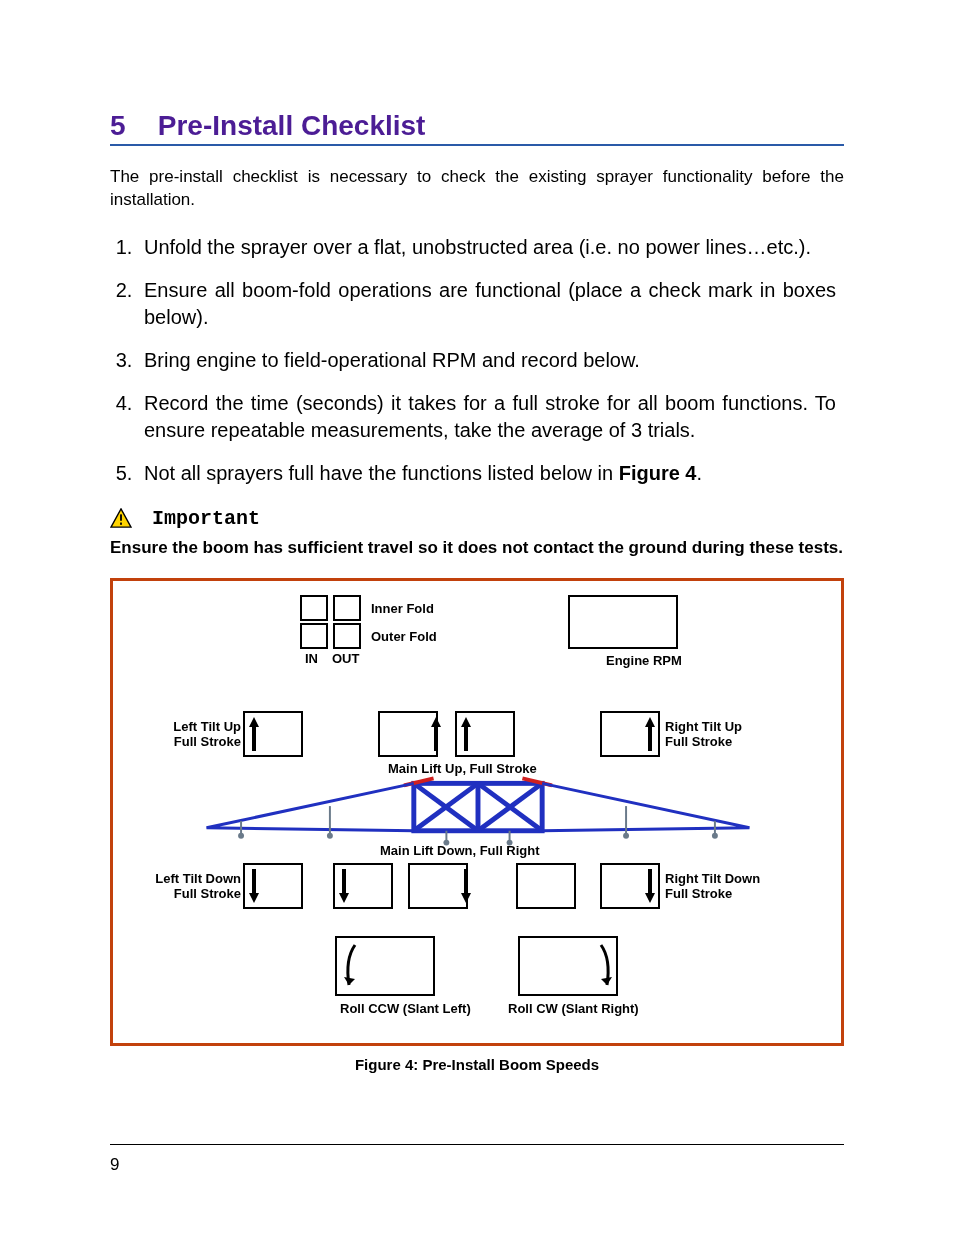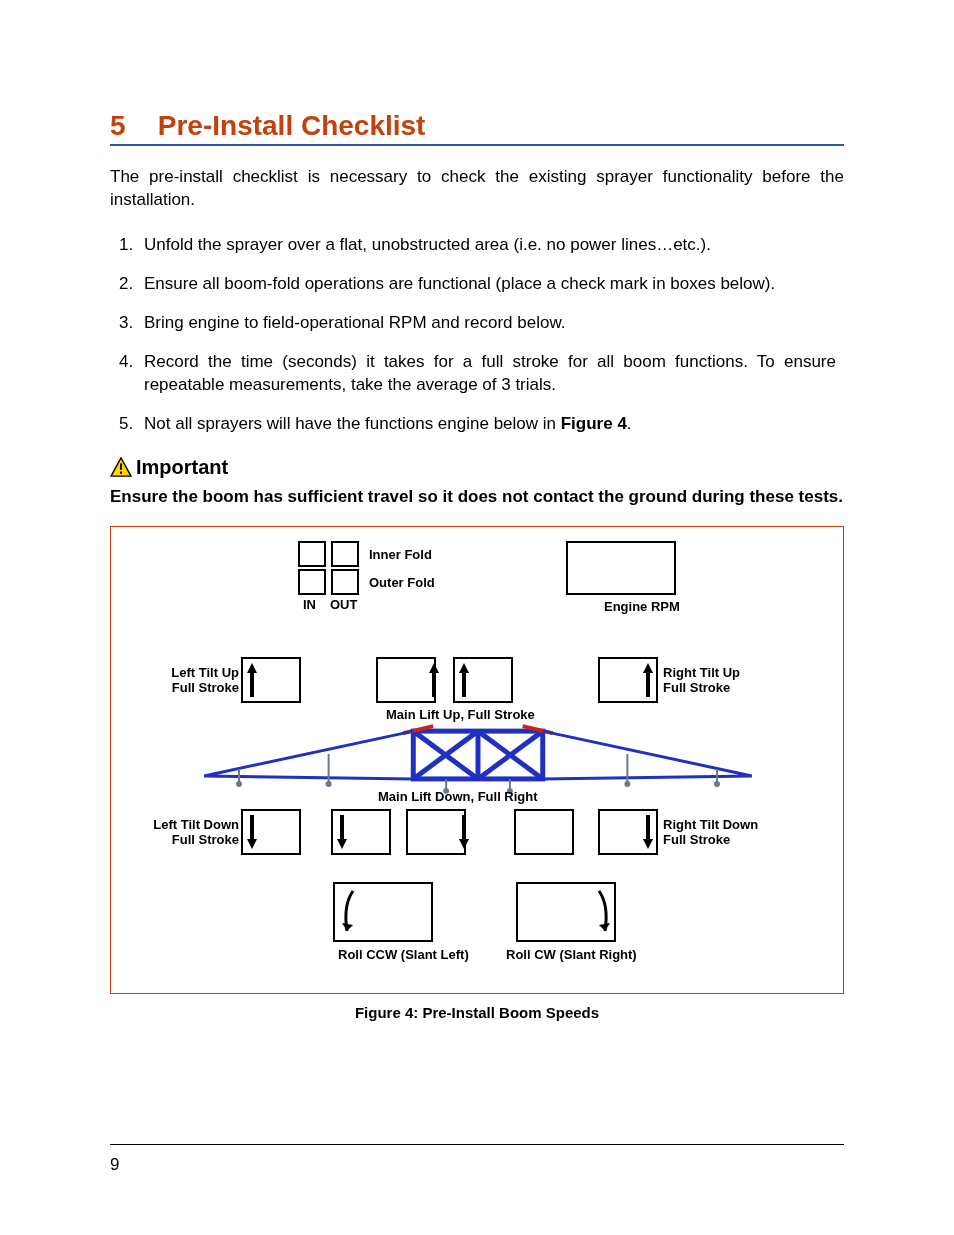--- a/index.html
+++ b/index.html
@@ -12,70 +12,71 @@
   .page {
     width: 954px;
     height: 1235px;
     box-sizing: border-box;
     padding: 110px 110px 0 110px;
     position: relative;
   }
   .section-title {
     font-size: 28px;
     font-weight: 700;
-    color: #c2410c;
+    color: #4c1d95;
     border-bottom: 2px solid #2a5aa8;
     padding-bottom: 2px;
     margin: 0 0 20px 0;
   }
   .section-number {
     display: inline-block;
     width: 40px;
   }
   .intro {
     font-size: 17px;
     line-height: 1.35;
     text-align: justify;
     margin: 0 0 22px 0;
   }
   ol.checklist {
-    font-size: 17px;
+    font-size: 20px;
     line-height: 1.35;
     padding-left: 28px;
     margin: 0 8px 20px 0;
   }
   ol.checklist li {
     margin-bottom: 16px;
     text-align: justify;
     padding-left: 6px;
   }
   .important-row {
     display: flex;
     align-items: center;
-    gap: 4px;
+    gap: 20px;
     margin: 4px 0 6px 0;
+    font-family: Liberation Mono, monospace;
   }
   .warn-icon {
     width: 22px;
     height: 20px;
     flex: 0 0 auto;
   }
   .important-label {
     font-weight: 700;
     font-size: 20px;
   }
   .important-text {
     font-weight: 700;
     font-size: 17px;
     line-height: 1.4;
     text-align: justify;
     margin: 0 0 18px 0;
   }
   .figure-outer {
-    border: 1px solid #c2410c;
+    border: 3px solid #c2410c;
     width: 100%;
     height: 468px;
     position: relative;
     box-sizing: border-box;
   }
   .fbox {
     position: absolute;
     border: 2px solid #000;
     background: #fff;
     box-sizing: border-box;
@@ -129,21 +130,21 @@
   </h1>
 
   <p class="intro">The pre-install checklist is necessary to check the existing sprayer functionality before the installation.</p>
 
   <ol class="checklist">
     <li>Unfold the sprayer over a flat, unobstructed area (i.e. no power lines…etc.).</li>
     <li>Ensure all boom-fold operations are functional (place a check mark in boxes below).</li>
     <li>Bring engine to field-operational RPM and record below.</li>
     <li>Record the time (seconds) it takes for a full stroke for all boom functions.  To ensure repeatable measurements, take the average of 3 trials.</li>
     <li>
-      <span>Not all sprayers will have the functions engine below in </span><span class="b">Figure 4</span><span>.</span>
+      <span>Not all sprayers full have the functions listed below in </span><span class="b">Figure 4</span><span>.</span>
     </li>
   </ol>
 
   <div class="important-row">
     <svg class="warn-icon" viewBox="0 0 24 22">
       <polygon points="12,1 23,21 1,21" fill="#ffd400" stroke="#000" stroke-width="1.5"></polygon>
       <rect x="11" y="7" width="2" height="7" fill="#000"></rect>
       <rect x="11" y="16" width="2" height="2.5" fill="#000"></rect>
     </svg>
     <span class="important-label">Important</span>

